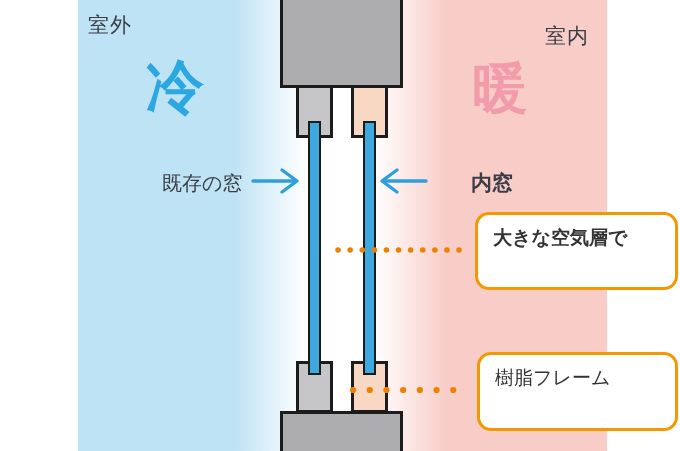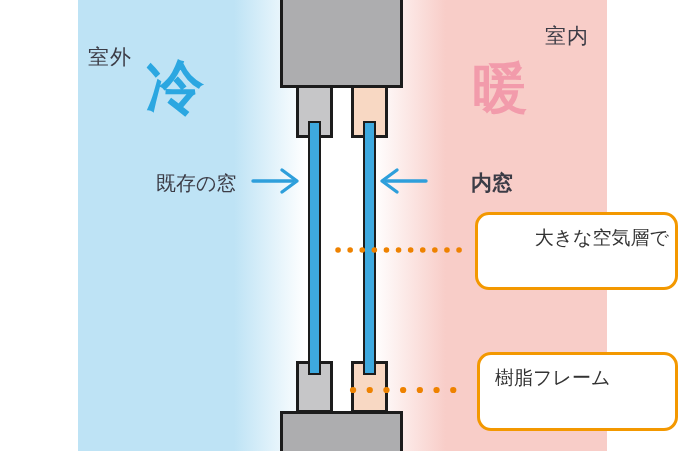--- a/index.html
+++ b/index.html
@@ -26,21 +26,21 @@
     z-index: 1;
   }
 
   .zone-label {
     position: absolute;
     font-size: 21px;
     color: #3c3c46;
     letter-spacing: 1px;
     z-index: 2;
   }
-  .zone-label.outdoor { left: 88px; top: 11px; margin-top: 32px; }
+  .zone-label.outdoor { left: 88px; top: 11px; }
   .zone-label.indoor  { left: 545px; top: 22px; }
 
   .temp-kanji {
     position: absolute;
     width: 72px;
     text-align: center;
     font-weight: bold;
     line-height: 1;
     z-index: 2;
   }
@@ -85,21 +85,21 @@
   .pane.inner    { left: 363px; }
 
   
   .window-note {
     position: absolute;
     font-size: 20px;
     color: #3c3c46;
     z-index: 6;
     white-space: nowrap;
   }
-  .window-note.existing { left: 156px; top: 170px; }
+  .window-note.existing { left: 162px; top: 170px; }
   .window-note.inner    { left: 431px; top: 169px; font-weight: bold; font-size: 21px; margin-left: 40px; }
 
   .overlay-svg {
     position: absolute;
     left: 0; top: 0;
     width: 680px; height: 451px;
     z-index: 6;
     pointer-events: none;
   }
 
@@ -110,21 +110,21 @@
     border: 3.5px solid #f39800;
     border-radius: 14px;
     z-index: 7;
     padding: 9px 6px 0 15px;
     font-size: 19px;
     line-height: 27px;
     color: #333333;
   }
   .callout.air   { left: 475px; top: 212px; width: 203px; height: 78px; }
   .callout.frame { left: 477px; top: 352px; width: 201px; height: 79px; }
-  .callout .bold { font-weight: normal; text-align: right; }
+  .callout .bold { font-weight: bold; }
 </style>
 </head>
 <body>
 
 <div class="stage">
 
   <div class="temp-band"></div>
 
   <div class="zone-label outdoor">室外</div>
   <div class="zone-label indoor">室内</div>

